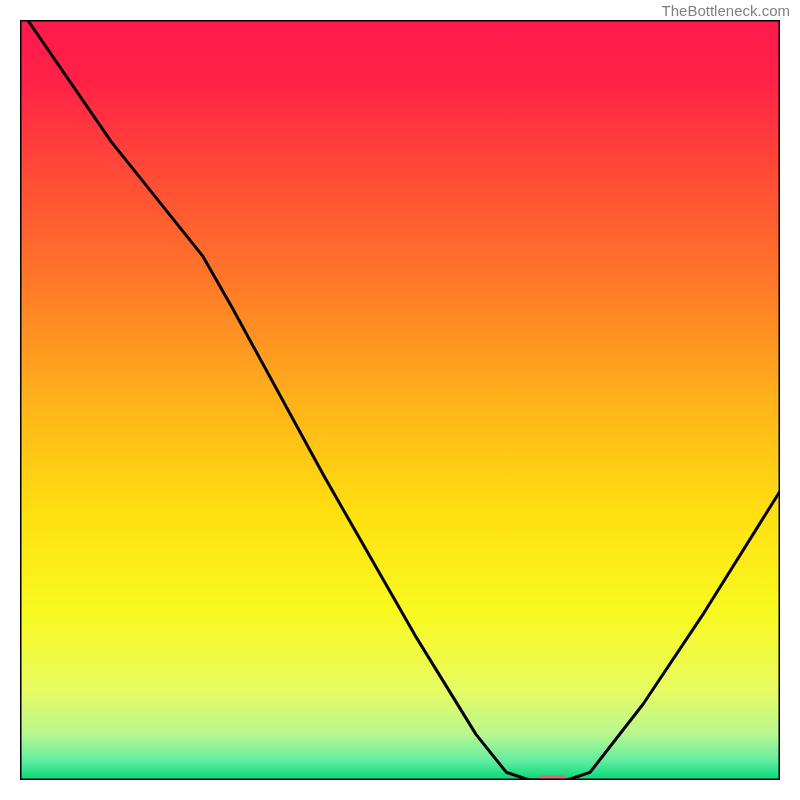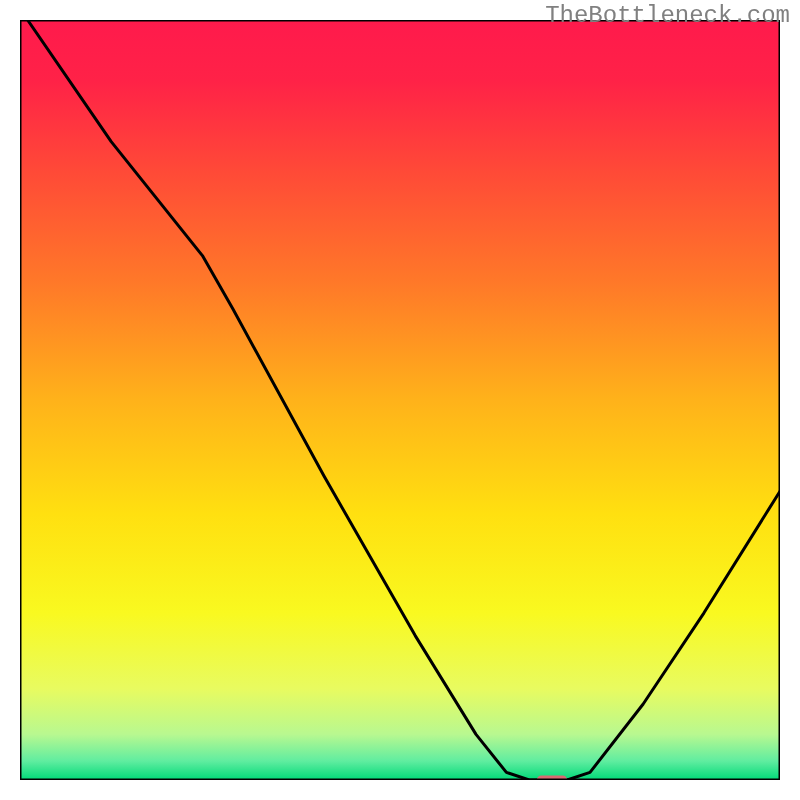--- a/index.html
+++ b/index.html
@@ -7,22 +7,22 @@
     padding: 0;
     width: 800px;
     height: 800px;
     position: relative;
     background: #fff;
   }
   .watermark {
     position: absolute;
     top: 2px;
     right: 10px;
-    font-family: Liberation Mono, monospace;
-    font-size: 24px;
+    font-family: Liberation Sans, sans-serif;
+    font-size: 15px;
     color: #808080;
     z-index: 10;
   }
   .chart-area {
     position: absolute;
     left: 20px;
     top: 20px;
     width: 760px;
     height: 760px;
   }

